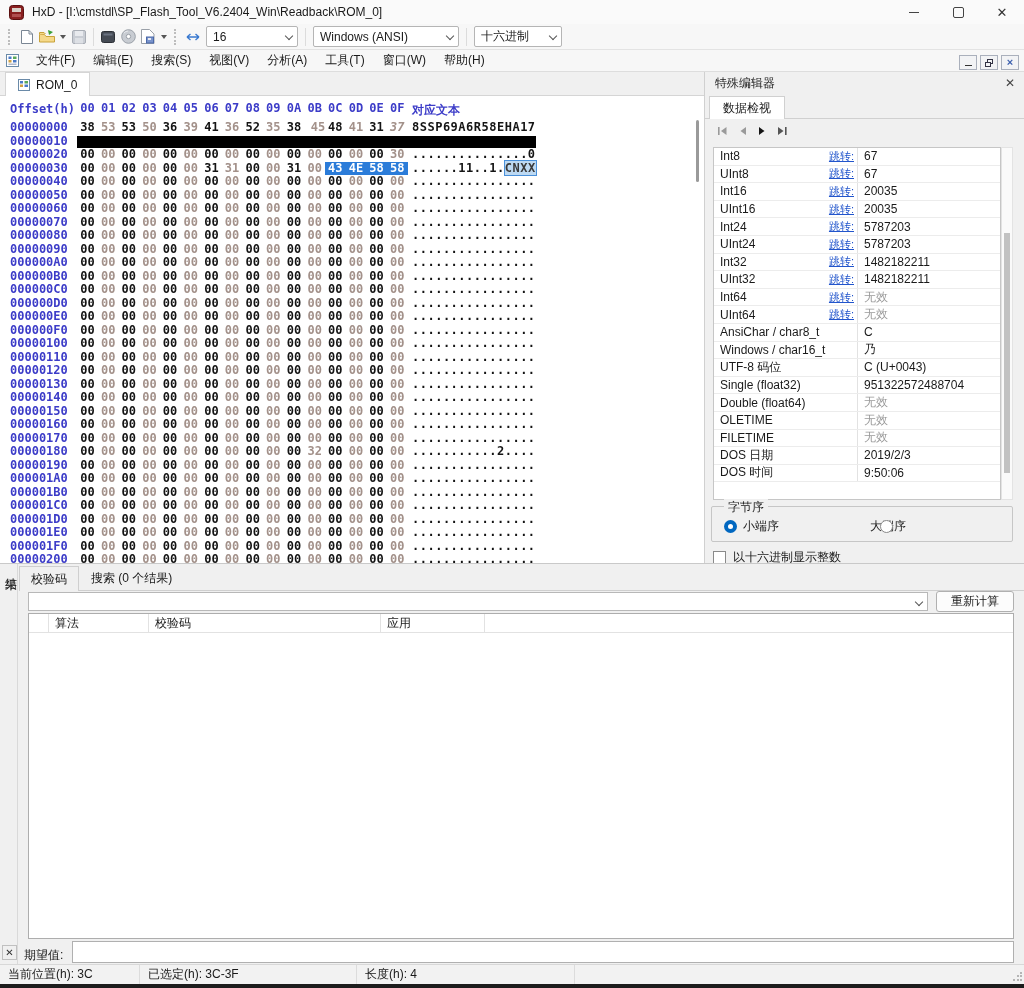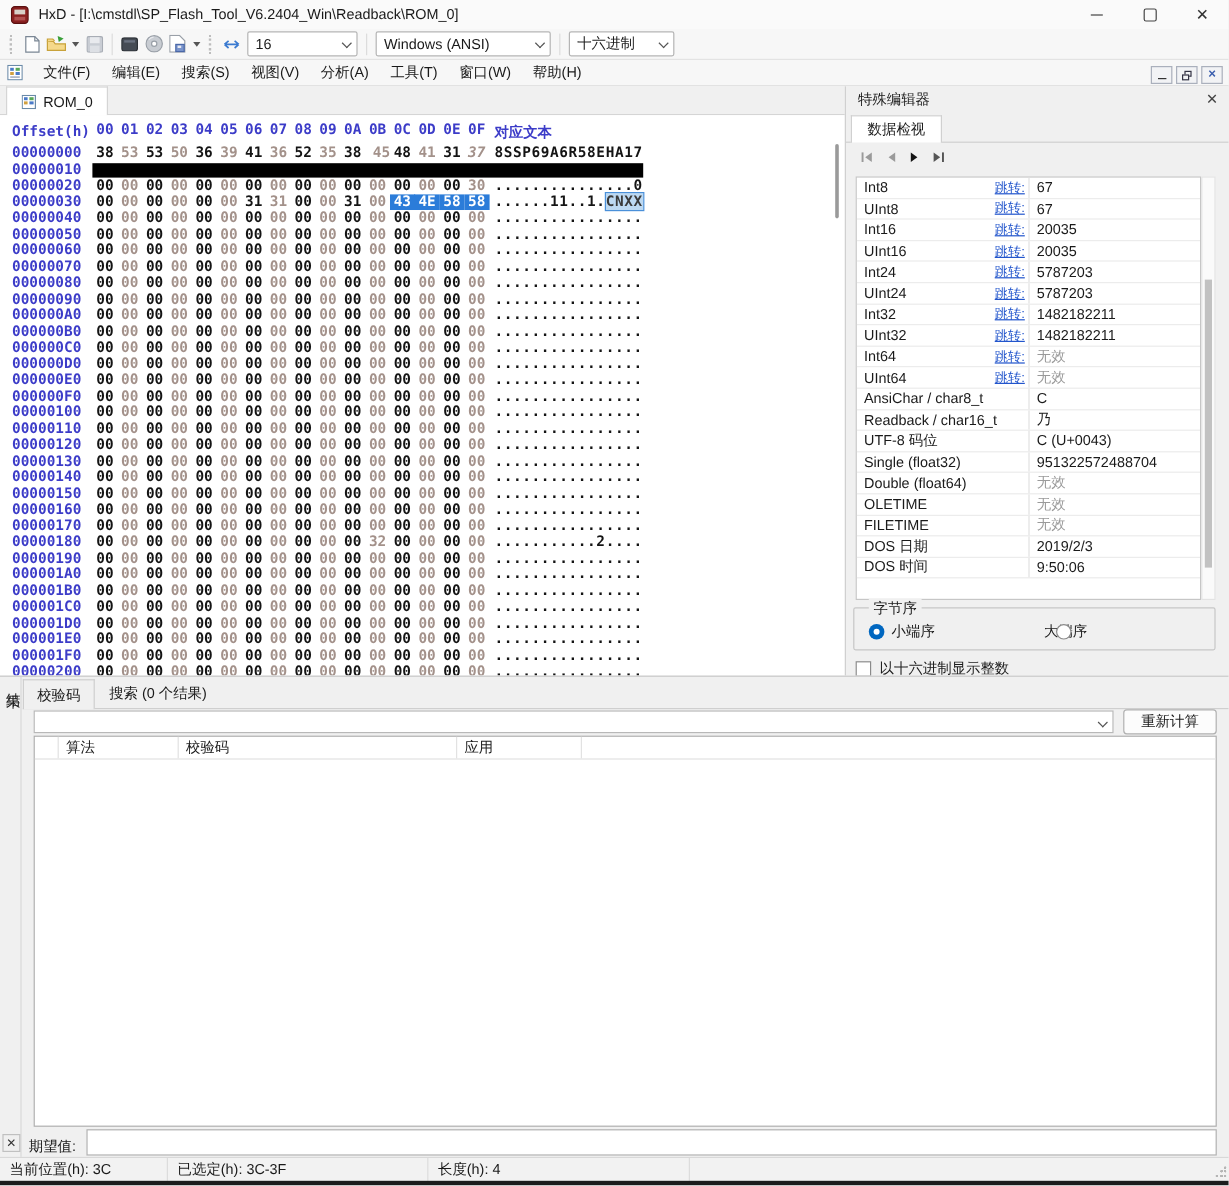--- a/index.html
+++ b/index.html
@@ -1001,21 +1001,21 @@
             <span class="vdiv"></span>
             <span class="val dim">无效</span>
           </div>
           <div class="irow">
             <span class="lbl">AnsiChar / char8_t</span>
             <span class="jmp"></span>
             <span class="vdiv"></span>
             <span class="val">C</span>
           </div>
           <div class="irow">
-            <span class="lbl">Readback / char16_t</span>
+            <span class="lbl">Windows / char16_t</span>
             <span class="jmp"></span>
             <span class="vdiv"></span>
             <span class="val">乃</span>
           </div>
           <div class="irow">
             <span class="lbl">UTF-8 码位</span>
             <span class="jmp"></span>
             <span class="vdiv"></span>
             <span class="val">C (U+0043)</span>
           </div>

